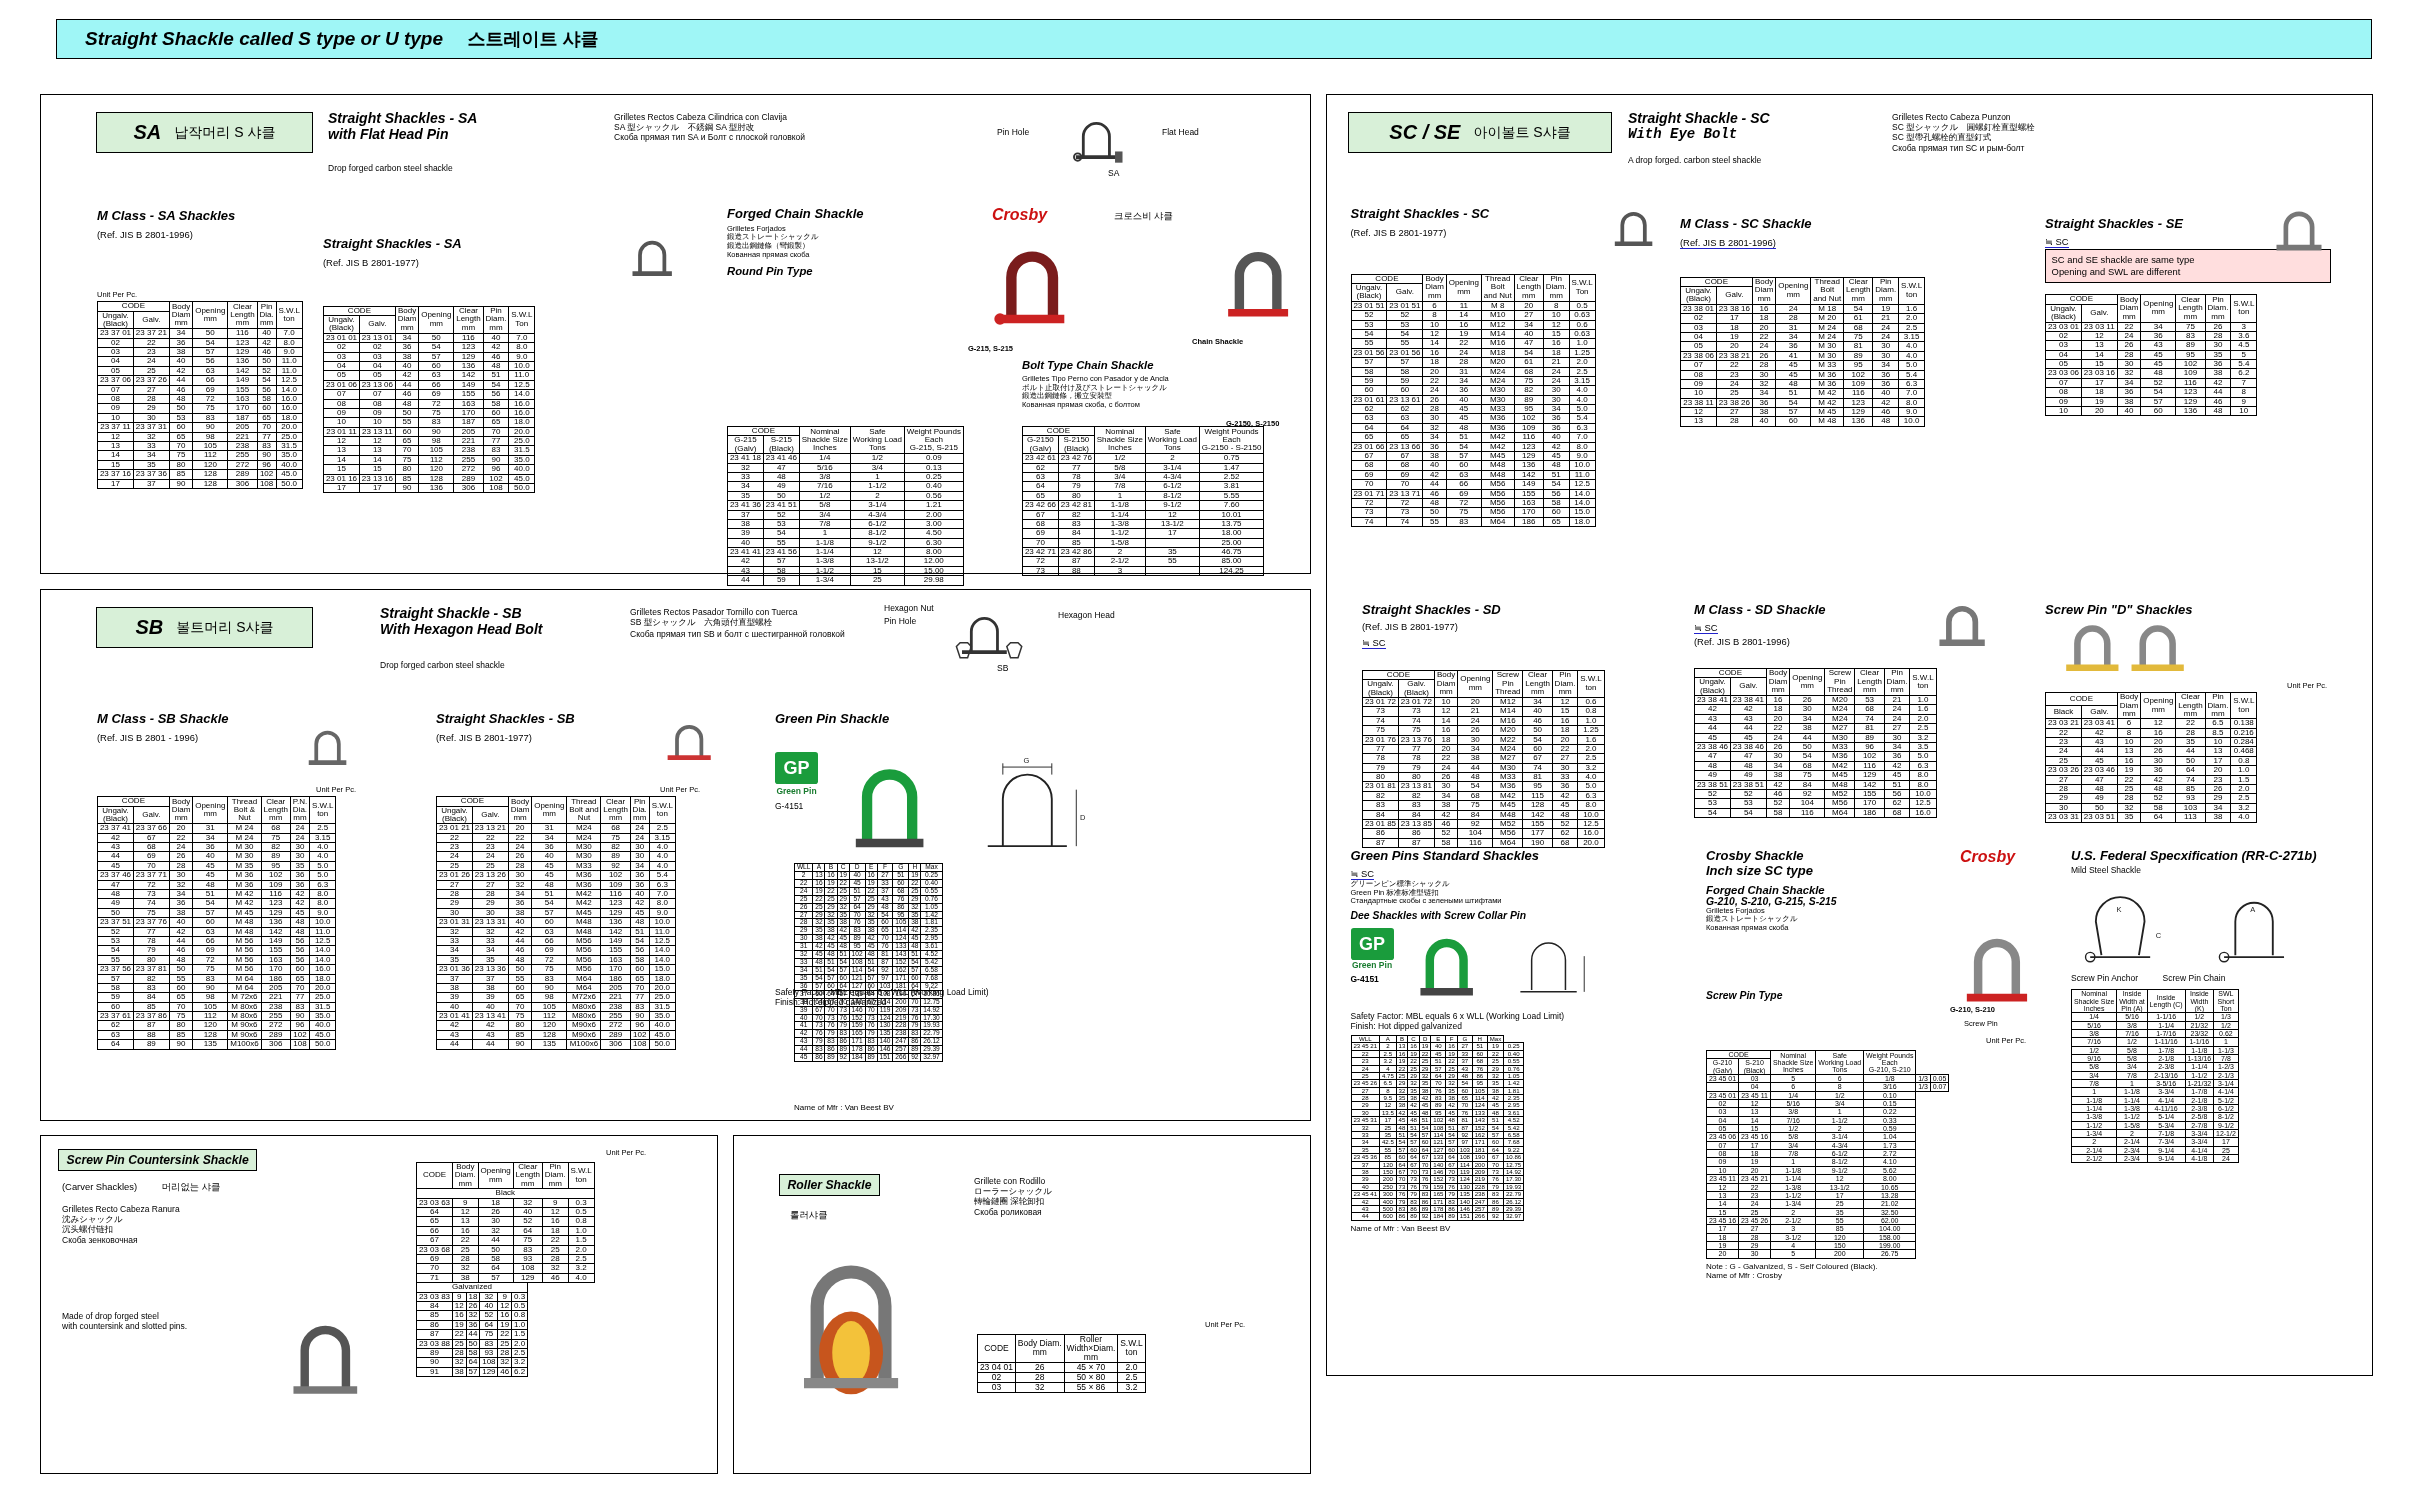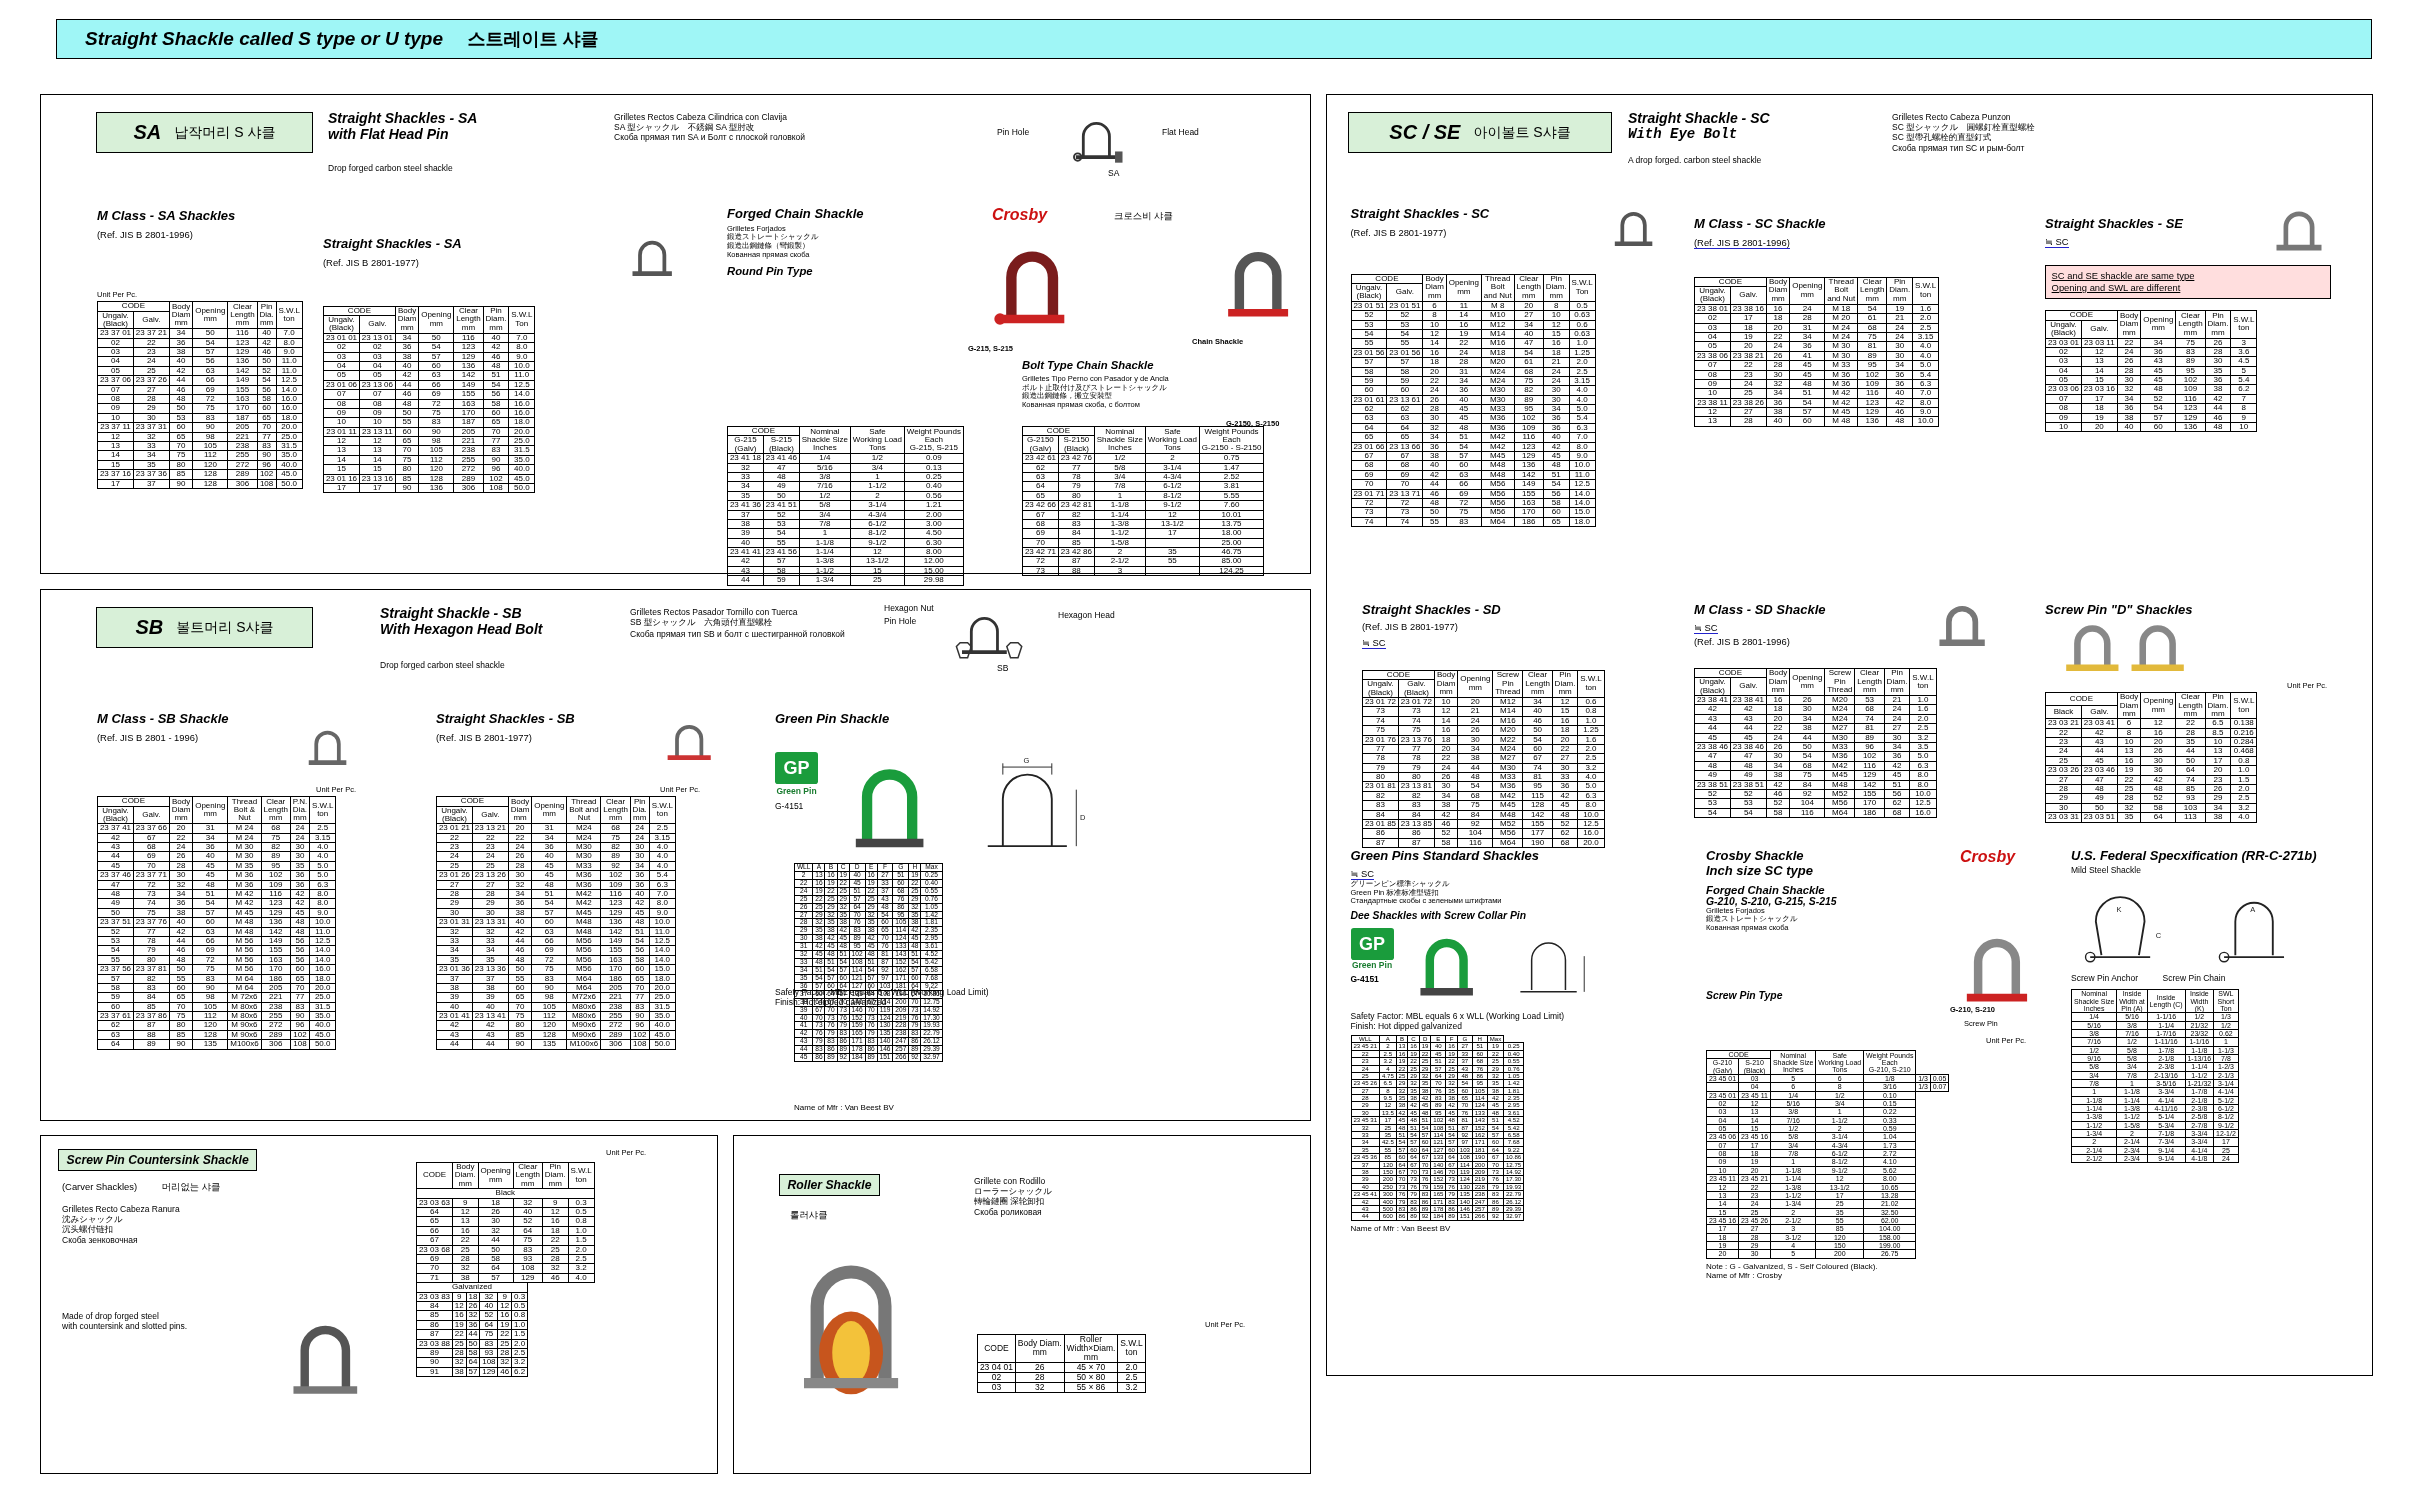--- a/index.html
+++ b/index.html
@@ -2245,21 +2245,21 @@
             </tr>
           </tbody>
       </table>
     </div>
 
     <svg width="66" height="45" style="position:absolute;left:282px;top:115px;" viewBox="0 0 70 48">
       <path d="M14,36 L14,16 A12,12 0 0 1 38,16 L38,36" fill="none" stroke="#555" stroke-width="4"></path>
       <line x1="6" y1="36" x2="46" y2="36" stroke="#555" stroke-width="5"></line>
     </svg>
 
-    <div class="blk" style="left:367px;top:121px;">
+    <div class="blk" style="left:353px;top:121px;">
       <div class="sect-title">M Class - SC Shackle</div>
       <div class="sect-sub underline-blue" style="margin-top:5.6px;display:inline-block;">(Ref. JIS B 2801-1996)</div>
       <table class="grid" style="margin-top:28px;">
         <thead>
           <tr>
             <th colspan="2">CODE</th>
             <th rowspan="2" style="white-space:pre-line;">Body
 Diam
 mm</th>
             <th rowspan="2" style="white-space:pre-line;">Opening
@@ -2413,21 +2413,21 @@
               <td>48</td>
               <td>10.0</td>
             </tr>
           </tbody>
       </table>
     </div>
 
     <div class="blk" style="left:718px;top:121px;width:311px;">
       <div class="sect-title">Straight Shackles  -  SE</div>
       <div class="sect-sub underline-blue" style="display:inline-block;margin-top:2.8px;">≒ SC</div>
-      <div class="pinkbox" style="margin-top:17px;white-space:pre-line;width:273px;text-decoration:underline;">SC  and  SE shackle are same type
+      <div class="pinkbox" style="margin-top:1px;white-space:pre-line;width:273px;">SC  and  SE shackle are same type
 Opening and SWL are different</div>
       <table class="grid" style="margin-top:11.3px;">
         <thead>
           <tr>
             <th colspan="2">CODE</th>
             <th rowspan="2" style="white-space:pre-line;">Body
 Diam
 mm</th>
             <th rowspan="2" style="white-space:pre-line;">Opening
 mm</th>

